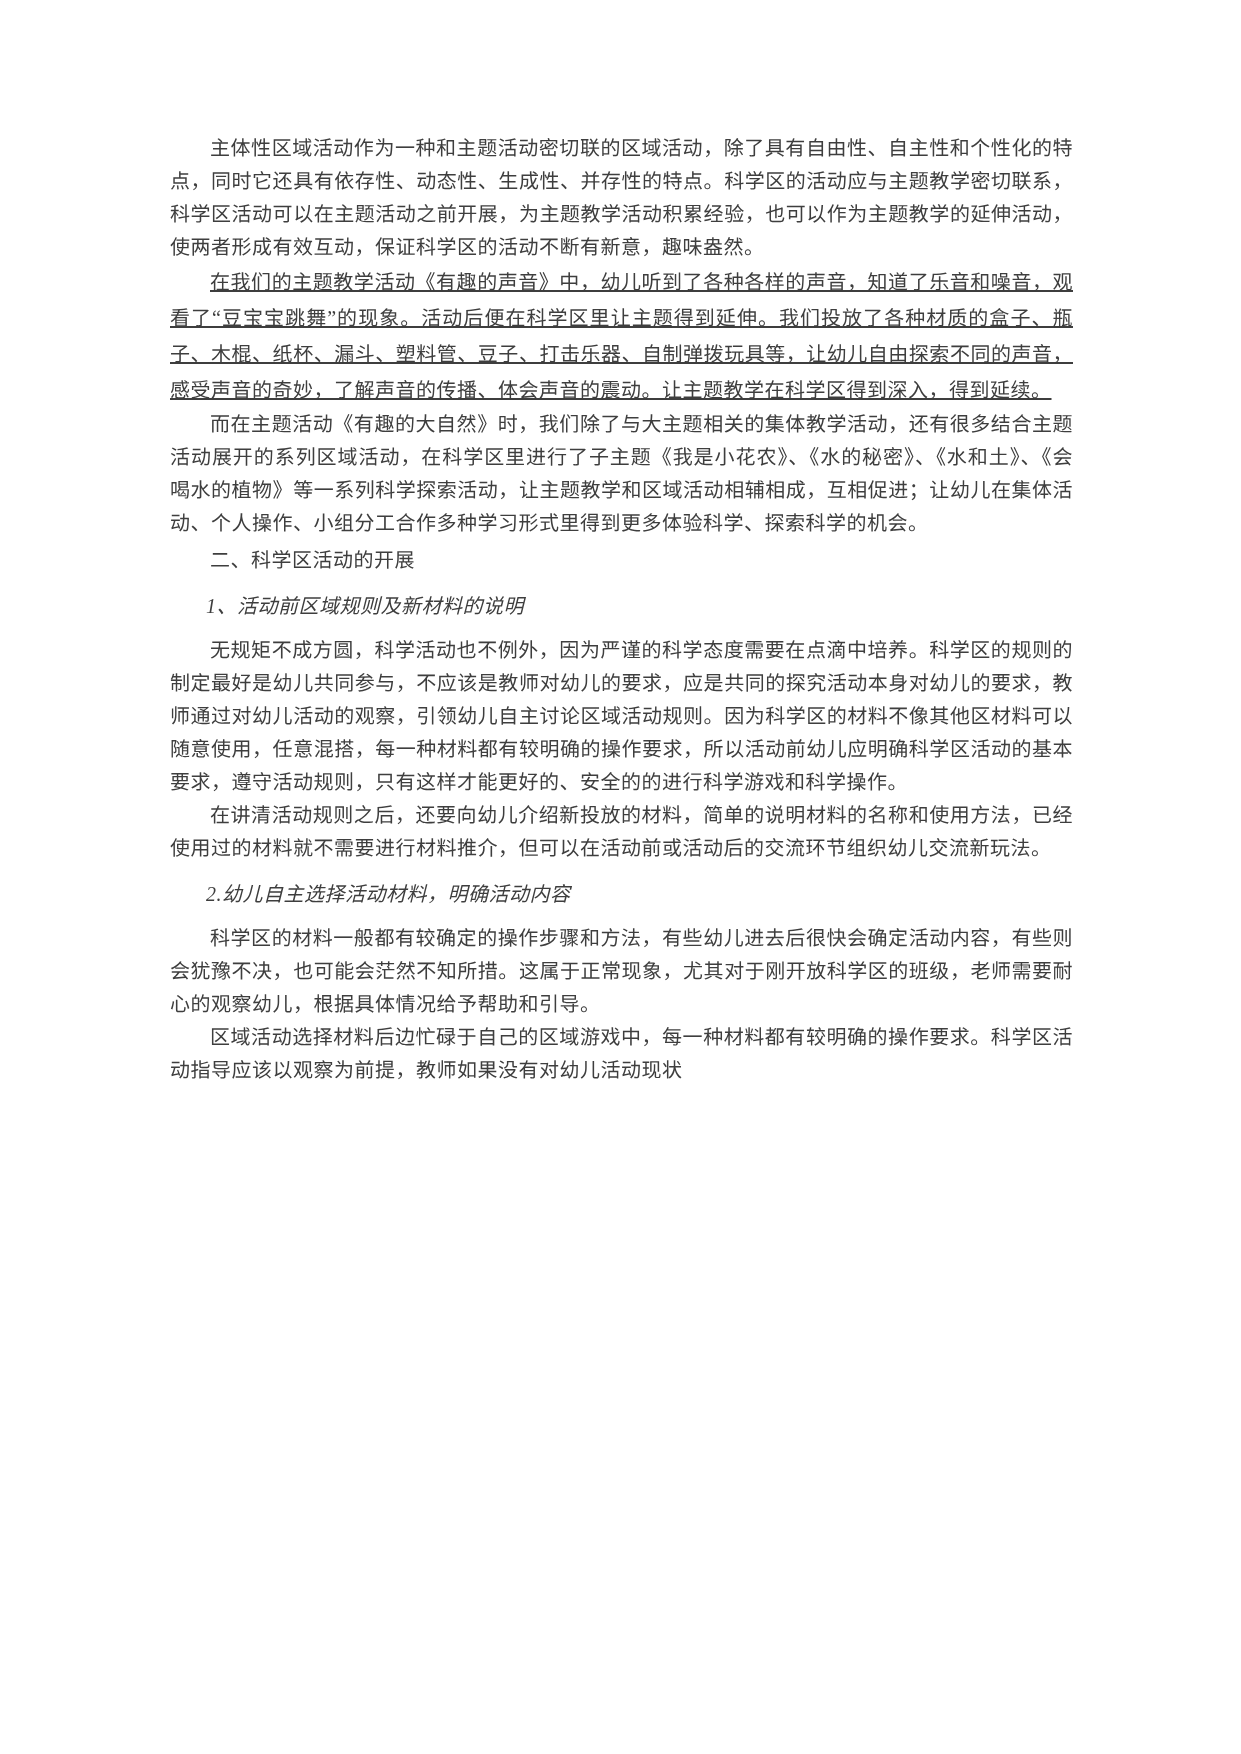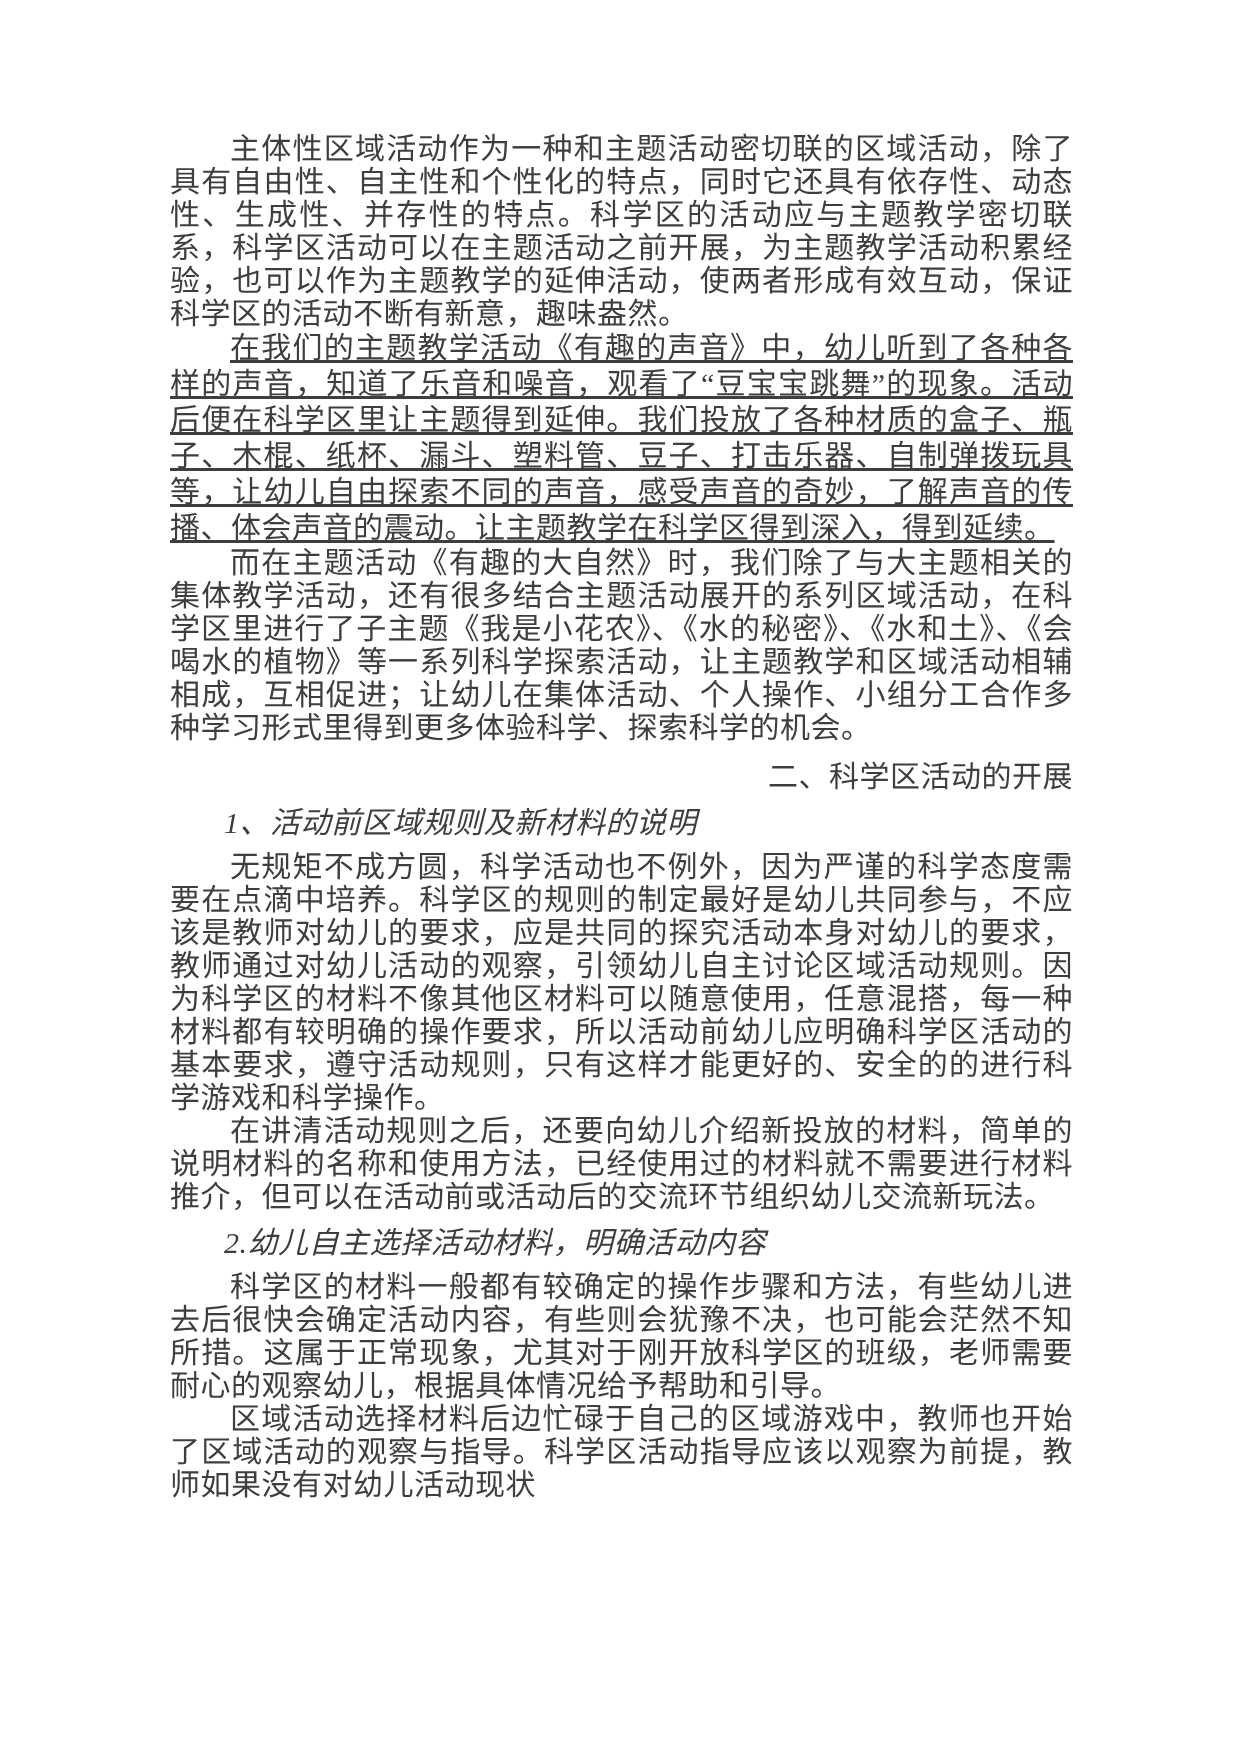--- a/index.html
+++ b/index.html
@@ -20,37 +20,37 @@
     left: 0;
     width: 1241px;
     height: 1754px;
     background: #ffffff;
     box-sizing: border-box;
     padding: 132px 168px 0 170px;
   }
   .doc-body {
     width: 903px;
     color: #3e3e3e;
-    font-size: 30px;
+    font-size: 20px;
   }
   p.para {
     margin: 0;
     line-height: 33px;
     text-align: justify;
     text-indent: 2em;
     letter-spacing: 0.5px;
   }
   p.para-wide {
     line-height: 36px;
     text-decoration: underline;
   }
   p.h-section {
-    margin: 16px 0 0 0;
+    margin: 4px 0 0 0;
     line-height: 33px;
-    text-align: right;
+    text-align: left;
     text-indent: 2em;
     letter-spacing: 0.5px;
   }
   p.h-sub {
     margin: 13px 0 11px 0;
     line-height: 33px;
     text-align: left;
     text-indent: 1.8em;
     letter-spacing: 0.5px;
     font-style: italic;
@@ -75,16 +75,16 @@
     <p class="para">无规矩不成方圆，科学活动也不例外，因为严谨的科学态度需要在点滴中培养。科学区的规则的制定最好是幼儿共同参与，不应该是教师对幼儿的要求，应是共同的探究活动本身对幼儿的要求，教师通过对幼儿活动的观察，引领幼儿自主讨论区域活动规则。因为科学区的材料不像其他区材料可以随意使用，任意混搭，每一种材料都有较明确的操作要求，所以活动前幼儿应明确科学区活动的基本要求，遵守活动规则，只有这样才能更好的、安全的的进行科学游戏和科学操作。</p>
 
     <p class="para">在讲清活动规则之后，还要向幼儿介绍新投放的材料，简单的说明材料的名称和使用方法，已经使用过的材料就不需要进行材料推介，但可以在活动前或活动后的交流环节组织幼儿交流新玩法。</p>
 
     <p class="h-sub">2.幼儿自主选择活动材料，明确活动内容</p>
 
     <p class="para">科学区的材料一般都有较确定的操作步骤和方法，有些幼儿进去后很快会确定活动内容，有些则会犹豫不决，也可能会茫然不知所措。这属于正常现象，尤其对于刚开放科学区的班级，老师需要耐心的观察幼儿，根据具体情况给予帮助和引导。</p>
 
 
 
-    <p class="para">区域活动选择材料后边忙碌于自己的区域游戏中，教师也开始了区域活动的观察与指导。科学区活动指导应该以观察为前提，教师如果没有对幼儿活动现状</p>
+    <p class="para">区域活动选择材料后边忙碌于自己的区域游戏中，每一种材料都有较明确的操作要求。科学区活动指导应该以观察为前提，教师如果没有对幼儿活动现状</p>
 
   </div>
 </div>
 
 </body></html>

